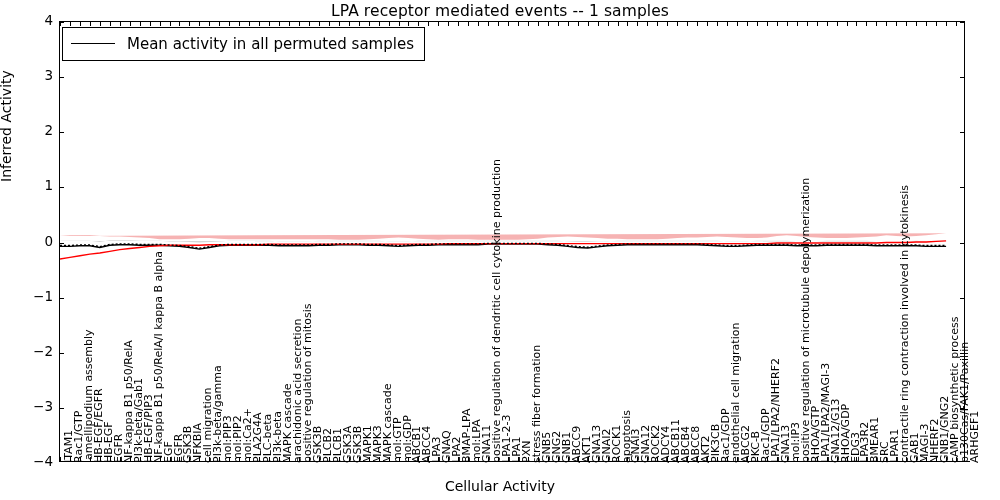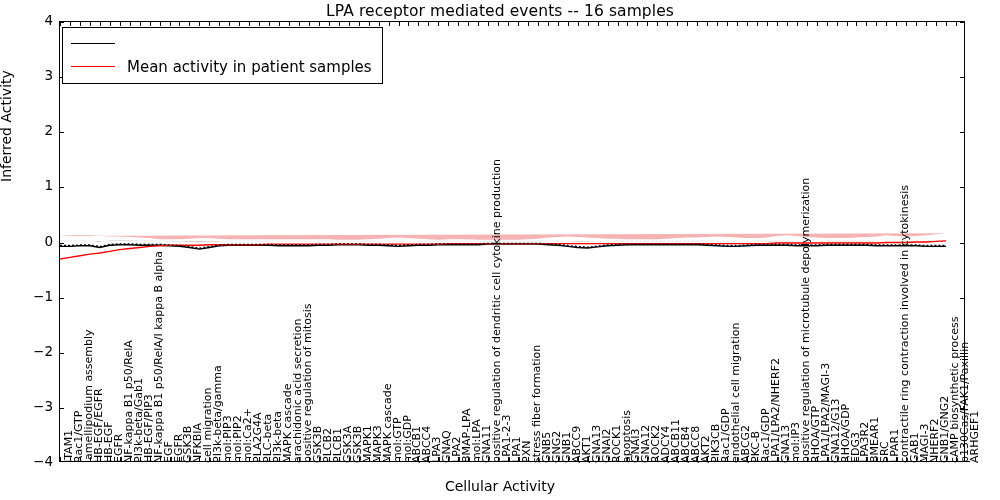--- a/index.html
+++ b/index.html
@@ -41,21 +41,21 @@
   .xl{position:absolute;top:1px;font-size:11px;color:#000;white-space:nowrap;
       transform-origin:left top;transform:rotate(-90deg);line-height:11px;}
 
   svg{display:block;}
 </style>
 </head>
 <body>
 
 <div id="fig">
 
-  <div id="title">LPA receptor mediated events -- 16 samples</div>
+  <div id="title">LPA receptor mediated events -- 1 samples</div>
 
   <div id="ylab-title">Inferred Activity</div>
   <div id="xlab-title">Cellular Activity</div>
 
   <div id="yticklabels">
       <div class="ylab-out" style="left: 11px; top: 453px;">−4</div>
       <div class="ylab-out" style="left: 11px; top: 397.875px;">−3</div>
       <div class="ylab-out" style="left: 11px; top: 342.75px;">−2</div>
       <div class="ylab-out" style="left: 11px; top: 287.625px;">−1</div>
       <div class="ylab-out" style="left: 11px; top: 232.5px;">0</div>
@@ -366,20 +366,17 @@
       <div class="xl" style="left: 870.176px;">NHERF2</div>
       <div class="xl" style="left: 880.132px;">GNB1/GNG2</div>
       <div class="xl" style="left: 890.088px;">cAMP biosynthetic process</div>
       <div class="xl" style="left: 900.044px;">p130Cas/FAK1/Paxillin</div>
       <div class="xl" style="left: 910px;">ARHGEF1</div>
     </div>
 
   <div id="legend">
     <div class="lg-row">
       <span class="lg-line" style="border-top:1.5px solid #000;"></span>
-    </div>
-    <div class="lg-row">
-      <span class="lg-line" style="border-top:1.5px solid #ff0000;"></span>
-      <span class="lg-txt">Mean activity in patient samples</span>
+      <span class="lg-txt">Mean activity in all permuted samples</span>
     </div>
   </div>
 
 </div>
 
 </body></html>

